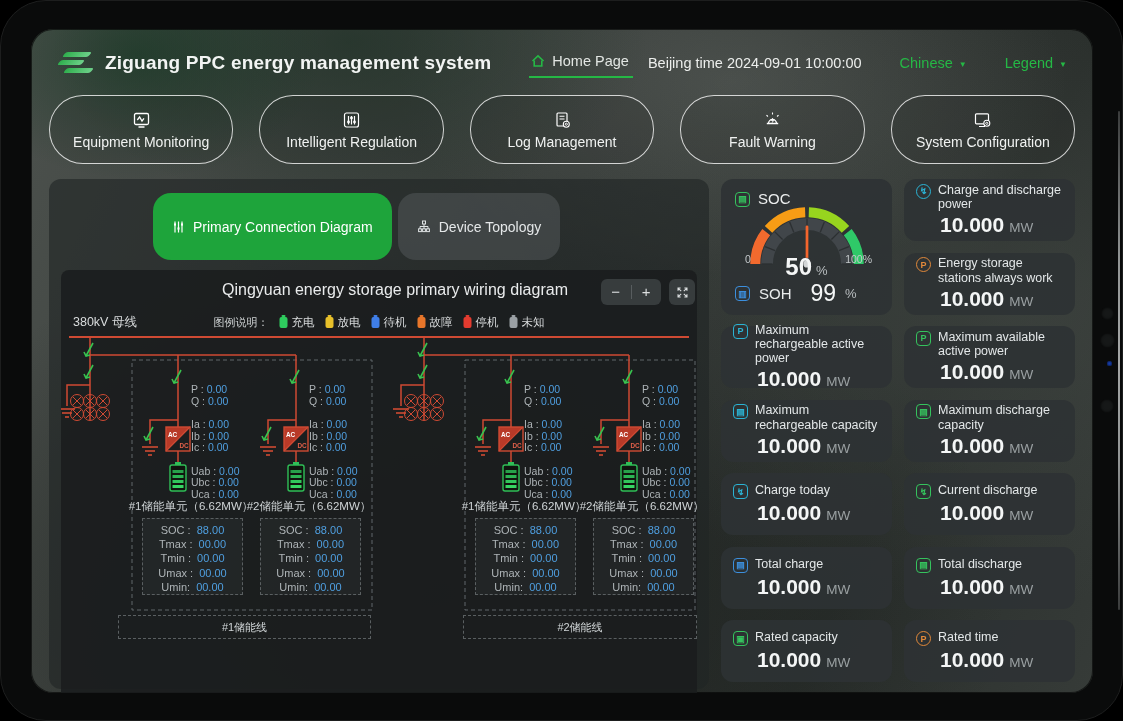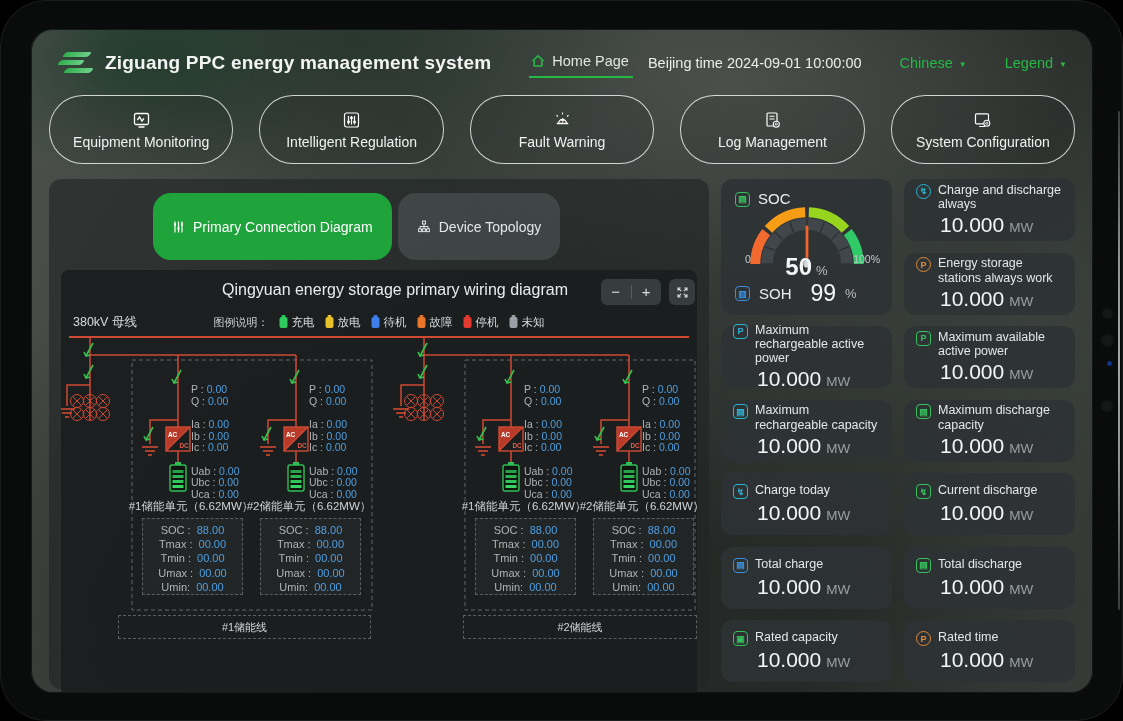--- a/index.html
+++ b/index.html
@@ -74,36 +74,36 @@
   .linebox{position:absolute;top:345px;height:22px;border:1px dashed #5a5f61;display:flex;align-items:center;justify-content:center;
     font-size:11px;color:#cfd4d6;}
   
   .side{position:absolute;left:690px;top:150px;width:354px;display:grid;grid-template-columns:171px 171px;
     grid-auto-rows:62px;column-gap:12px;row-gap:11.5px;}
   .card{background:rgba(46,50,52,.9);border-radius:12px;padding:8px 12px;box-sizing:border-box;display:flex;
     flex-direction:column;justify-content:center;}
   .crow{display:flex;gap:7px;}
   .clabel{font-size:12.5px;line-height:1.14;color:#e3e7e8;}
   .cval{margin-left:24px;margin-top:2px;white-space:nowrap;}
-  .vnum{font-size:21px;font-weight:normal;color:#f4f6f6;}
+  .vnum{font-size:21px;font-weight:bold;color:#f4f6f6;}
   .vunit{font-size:13.5px;color:#9aa0a2;margin-left:5px;}
   .chip{flex:0 0 auto;width:15px;height:15px;border-radius:4px;display:flex;align-items:center;justify-content:center;
     font-size:9px;font-weight:bold;margin-top:1px;box-sizing:border-box;}
   .chip.round{border-radius:50%;}
   .bc{border:1.5px solid;}
   .c-cyan{color:#2bb3d4;border-color:#2bb3d4;}
   .c-green{color:#35c25d;border-color:#35c25d;}
   .c-orange{color:#e0883a;border-color:#e0883a;}
   .c-blue{color:#3c8fdd;border-color:#3c8fdd;}
   
   .socpanel{grid-row:span 2;background:rgba(46,50,52,.9);border-radius:12px;position:relative;}
   .sp-hdr{position:absolute;left:14px;top:11px;display:flex;align-items:center;gap:8px;color:#eceeee;font-size:15px;}
   .gauge{position:absolute;left:50%;top:26px;transform:translateX(-50%);width:118px;}
   .gmin{position:absolute;left:24px;top:74px;font-size:10.5px;color:#c3c8ca;}
-  .gmax{position:absolute;right:12px;top:74px;font-size:10.5px;color:#c3c8ca;}
+  .gmax{position:absolute;right:20px;top:74px;font-size:10.5px;color:#c3c8ca;}
   .gval{position:absolute;left:0;right:0;top:74px;text-align:center;}
   .gval .big{font-size:24px;font-weight:bold;color:#f4f6f6;}
   .gval .unit{font-size:13px;color:#b9bec0;margin-left:4px;}
   .sohrow{position:absolute;left:14px;bottom:8px;display:flex;align-items:center;gap:9px;}
   .sohrow .lbl{color:#e9ecec;font-size:15px;}
   .sohrow .big2{font-size:23px;font-weight:normal;color:#f4f6f6;margin-left:10px;}
   .sohrow .u2{font-size:13px;color:#b9bec0;}
 </style>
 </head>
 <body>
@@ -160,38 +160,38 @@
           <line x1="10" y1="6" x2="10" y2="14.5" stroke="#fff" stroke-width="1.2"></line>
           <line x1="13" y1="6" x2="13" y2="14.5" stroke="#fff" stroke-width="1.2"></line>
           <circle cx="7" cy="12" r="1.4" fill="#fff"></circle>
             <circle cx="10" cy="8" r="1.4" fill="#fff"></circle>
             <circle cx="13" cy="12" r="1.4" fill="#fff"></circle>
         </svg>
         <span>Intelligent Regulation</span>
       </div>
       <div class="pill">
         <svg width="21" height="20" viewBox="0 0 20 20">
+          <rect x="4.5" y="3" width="10" height="13" rx="1" fill="none" stroke="#fff" stroke-width="1.2"></rect>
+          <line x1="7" y1="6.2" x2="12" y2="6.2" stroke="#fff" stroke-width="1.1"></line>
+          <line x1="7" y1="9" x2="12" y2="9" stroke="#fff" stroke-width="1.1"></line>
+          <circle cx="13.8" cy="14.2" r="3" fill="#2b2f2e" stroke="#fff" stroke-width="1.1"></circle>
+          <circle cx="13.8" cy="14.2" r="1.1" fill="none" stroke="#fff" stroke-width="1"></circle>
+        </svg>
+        <span>Log Management</span>
+      </div>
+      <div class="pill">
+        <svg width="21" height="20" viewBox="0 0 20 20">
           <path d="M6 13.5a4 4 0 0 1 8 0" fill="none" stroke="#fff" stroke-width="1.3"></path>
           <line x1="4.3" y1="13.5" x2="15.7" y2="13.5" stroke="#fff" stroke-width="1.3"></line>
           <line x1="10" y1="4.6" x2="10" y2="2.6" stroke="#fff" stroke-width="1.1"></line>
           <line x1="5.4" y1="6.5" x2="4" y2="5.1" stroke="#fff" stroke-width="1.1"></line>
           <line x1="14.6" y1="6.5" x2="16" y2="5.1" stroke="#fff" stroke-width="1.1"></line>
           <path d="M10.2 8.2l-1.3 2.2h2.1l-1.3 2.2" fill="none" stroke="#fff" stroke-width="1"></path>
         </svg>
         <span>Fault Warning</span>
-      </div>
-      <div class="pill">
-        <svg width="21" height="20" viewBox="0 0 20 20">
-          <rect x="4.5" y="3" width="10" height="13" rx="1" fill="none" stroke="#fff" stroke-width="1.2"></rect>
-          <line x1="7" y1="6.2" x2="12" y2="6.2" stroke="#fff" stroke-width="1.1"></line>
-          <line x1="7" y1="9" x2="12" y2="9" stroke="#fff" stroke-width="1.1"></line>
-          <circle cx="13.8" cy="14.2" r="3" fill="#2b2f2e" stroke="#fff" stroke-width="1.1"></circle>
-          <circle cx="13.8" cy="14.2" r="1.1" fill="none" stroke="#fff" stroke-width="1"></circle>
-        </svg>
-        <span>Log Management</span>
       </div>
       <div class="pill">
         <svg width="21" height="20" viewBox="0 0 20 20">
           <rect x="3" y="3.8" width="13" height="10" rx="1" fill="none" stroke="#fff" stroke-width="1.2"></rect>
           <line x1="6.5" y1="16.5" x2="12.5" y2="16.5" stroke="#fff" stroke-width="1.2"></line>
           <circle cx="14.3" cy="13.3" r="3" fill="#2b2f2e" stroke="#fff" stroke-width="1.1"></circle>
           <circle cx="14.3" cy="13.3" r="1.1" fill="none" stroke="#fff" stroke-width="1"></circle>
         </svg>
         <span>System Configuration</span>
       </div>
@@ -558,21 +558,21 @@
           <span class="chip bc c-blue">▥</span>
           <span class="lbl">SOH</span>
           <span class="big2">99</span>
           <span class="u2">%</span>
         </div>
       </div>
 
       <div class="card">
         <div class="crow">
             <span class="chip round bc c-cyan">↯</span>
-          <span class="clabel">Charge and discharge always</span>
+          <span class="clabel">Charge and discharge power</span>
           </div>
         <div class="cval"><span class="vnum">10.000</span><span class="vunit">MW</span></div>
       </div>
       <div class="card">
         <div class="crow">
             <span class="chip round bc c-orange">P</span>
           <span class="clabel">Energy storage stations always work</span>
           </div>
         <div class="cval"><span class="vnum">10.000</span><span class="vunit">MW</span></div>
       </div>

